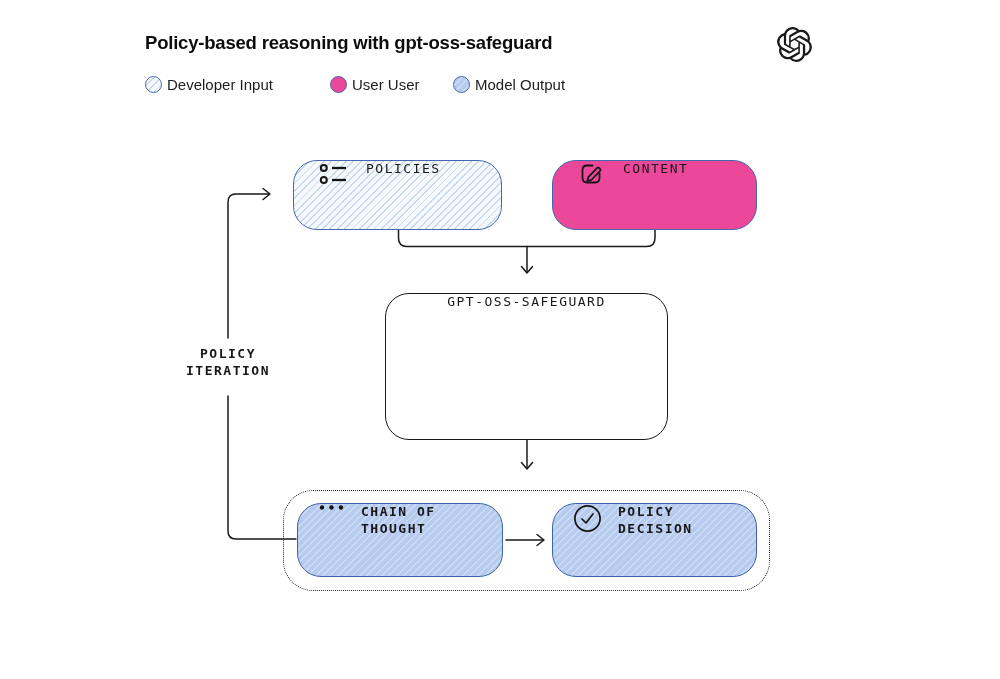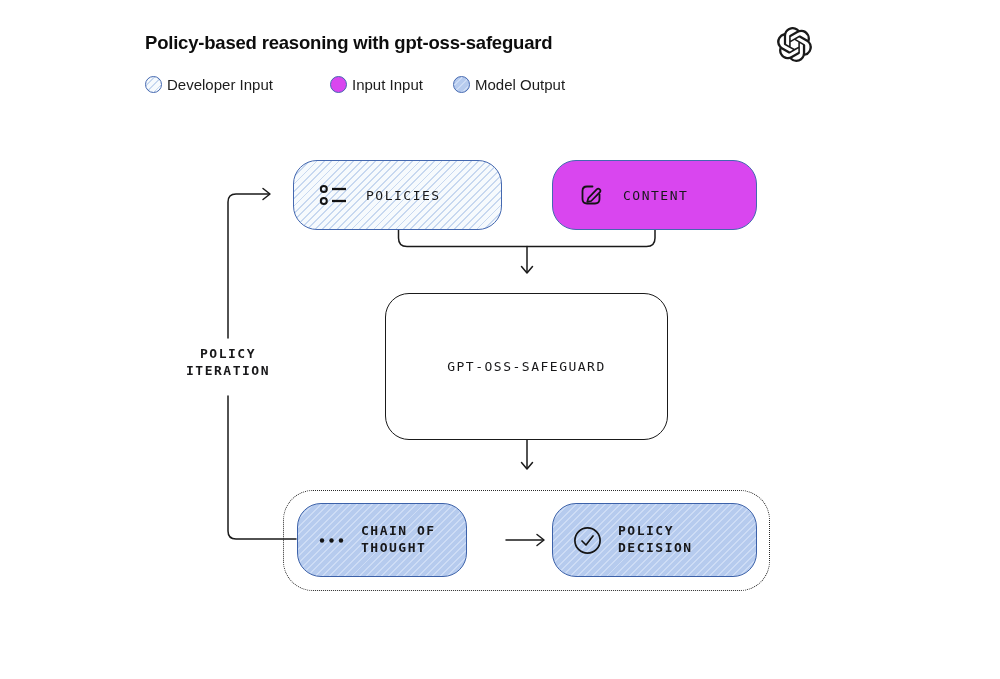--- a/index.html
+++ b/index.html
@@ -10,41 +10,41 @@
   .title{
     position:absolute;left:145px;top:32px;
     font-size:18.5px;font-weight:bold;letter-spacing:-0.2px;color:#0d0d0d;
   }
   .logo{position:absolute;left:777px;top:27px;width:35px;height:35px;}
   
   .legend-item{position:absolute;top:75px;display:flex;align-items:center;gap:5px;height:18px;}
   .legend-item .label{font-size:15px;color:#1c1c1c;}
   .swatch{width:15px;height:15px;border-radius:50%;border:1.5px solid #4468b0;box-sizing:content-box;}
   .fill-dev{background:repeating-linear-gradient(135deg,#c7d8f0 0px,#c7d8f0 1.3px,#f6fafd 1.3px,#f6fafd 5.2px);}
-  .fill-user{background:#d946ef;}
+  .fill-user{background:#ec4899;}
   .fill-model{background:repeating-linear-gradient(135deg,#cddcf5 0px,#cddcf5 1.4px,#b6cbee 1.4px,#b6cbee 5.2px);}
   
   .node{
-    position:absolute;display:flex;align-items:center;box-sizing:border-box;
+    position:absolute;display:flex;align-items:flex-start;box-sizing:border-box;
     border:1.5px solid #4468b0;border-radius:24px;
     font-family:"DejaVu Sans Mono",monospace;font-size:13px;letter-spacing:1.5px;color:#18181a;
   }
   .node .icon{flex:0 0 auto;display:flex;align-items:center;justify-content:center;}
   .pre{white-space:pre-line;line-height:1.3;font-weight:bold;}
   .node-policies{left:293px;top:160px;width:209px;height:70px;padding-left:25px;gap:17px;}
   .node-content{left:552px;top:160px;width:205px;height:70px;padding-left:25px;gap:19px;}
   .node-model{
     left:385px;top:293px;width:283px;height:147px;border:1.5px solid #1a1a1a;border-radius:24px;
     background:#ffffff;justify-content:center;
   }
   .group-dashed{
     position:absolute;left:283px;top:490px;width:487px;height:101px;box-sizing:border-box;
     border:1.6px dotted #2a2a2a;border-radius:30px;background:transparent;
   }
-  .node-chain{left:297px;top:503px;width:170px;height:74px;padding-left:21px;gap:17px;border-color:#3d62a9;}
+  .node-chain{left:297px;top:503px;width:206px;height:74px;padding-left:21px;gap:17px;border-color:#3d62a9;}
   .node-decision{left:552px;top:503px;width:205px;height:74px;padding-left:20px;gap:16px;border-color:#3d62a9;}
   
   .loop-label{
     position:absolute;left:158px;top:346px;width:140px;text-align:center;
     font-family:"DejaVu Sans Mono",monospace;font-size:13px;letter-spacing:1.5px;color:#18181a;
   }
   .connectors{position:absolute;left:0;top:0;width:1000px;height:679px;pointer-events:none;}
   .connectors path{stroke:#1a1a1a;stroke-width:1.5;fill:none;stroke-linecap:round;stroke-linejoin:round;}
 </style>
 </head>
@@ -56,21 +56,21 @@
   <svg class="logo" viewBox="0 0 24 24" aria-hidden="true">
     <path fill="#1a1a1a" d="M22.2819 9.8211a5.9847 5.9847 0 0 0-.5157-4.9108 6.0462 6.0462 0 0 0-6.5098-2.9A6.0651 6.0651 0 0 0 4.9807 4.1818a5.9847 5.9847 0 0 0-3.9977 2.9 6.0462 6.0462 0 0 0 .7427 7.0966 5.98 5.98 0 0 0 .511 4.9107 6.051 6.051 0 0 0 6.5146 2.9001A5.9847 5.9847 0 0 0 13.2599 24a6.0557 6.0557 0 0 0 5.7718-4.2058 5.9894 5.9894 0 0 0 3.9977-2.9001 6.0557 6.0557 0 0 0-.7475-7.073zm-9.022 12.6081a4.4755 4.4755 0 0 1-2.8764-1.0408l.1419-.0804 4.7783-2.7582a.7948.7948 0 0 0 .3927-.6813v-6.7369l2.02 1.1686a.071.071 0 0 1 .038.052v5.5826a4.504 4.504 0 0 1-4.4945 4.4944zm-9.6607-4.1254a4.4708 4.4708 0 0 1-.5346-3.0137l.142.0852 4.783 2.7582a.7712.7712 0 0 0 .7806 0l5.8428-3.3685v2.3324a.0804.0804 0 0 1-.0332.0615L9.74 19.9502a4.4992 4.4992 0 0 1-6.1408-1.6464zM2.3408 7.8956a4.485 4.485 0 0 1 2.3655-1.9728V11.6a.7664.7664 0 0 0 .3879.6765l5.8144 3.3543-2.0201 1.1685a.0757.0757 0 0 1-.071 0l-4.8303-2.7865A4.504 4.504 0 0 1 2.3408 7.8956zm16.5963 3.8558L13.1038 8.364 15.1192 7.2a.0757.0757 0 0 1 .071 0l4.8303 2.7913a4.4944 4.4944 0 0 1-.6765 8.1042v-5.6772a.79.79 0 0 0-.407-.667zm2.0107-3.0231l-.142-.0852-4.7735-2.7818a.7759.7759 0 0 0-.7854 0L9.409 9.2297V6.8974a.0662.0662 0 0 1 .0284-.0615l4.8303-2.7866a4.4992 4.4992 0 0 1 6.6802 4.66zM8.3065 12.863l-2.02-1.1638a.0804.0804 0 0 1-.038-.0567V6.0742a4.4992 4.4992 0 0 1 7.3757-3.4537l-.142.0805L8.704 5.459a.7948.7948 0 0 0-.3927.6813zm1.0976-2.3654l2.602-1.4998 2.6069 1.4998v2.9994l-2.5974 1.4997-2.6067-1.4997z"></path>
   </svg>
 
   <div class="legend-item" style="left:145px">
     <span class="swatch fill-dev"></span>
     <span class="label">Developer Input</span>
   </div>
   <div class="legend-item" style="left:330px">
     <span class="swatch fill-user"></span>
-    <span class="label">Input Input</span>
+    <span class="label">User User</span>
   </div>
   <div class="legend-item" style="left:453px">
     <span class="swatch fill-model"></span>
     <span class="label">Model Output</span>
   </div>
 
   <svg class="connectors" viewBox="0 0 1000 679" aria-hidden="true">
     <g>
       <path d="M398.5,230 L398.5,238 Q398.5,246.5 407,246.5 L646.5,246.5 Q655,246.5 655,238 L655,230"></path>
       <path d="M527,246.5 L527,272"></path>

